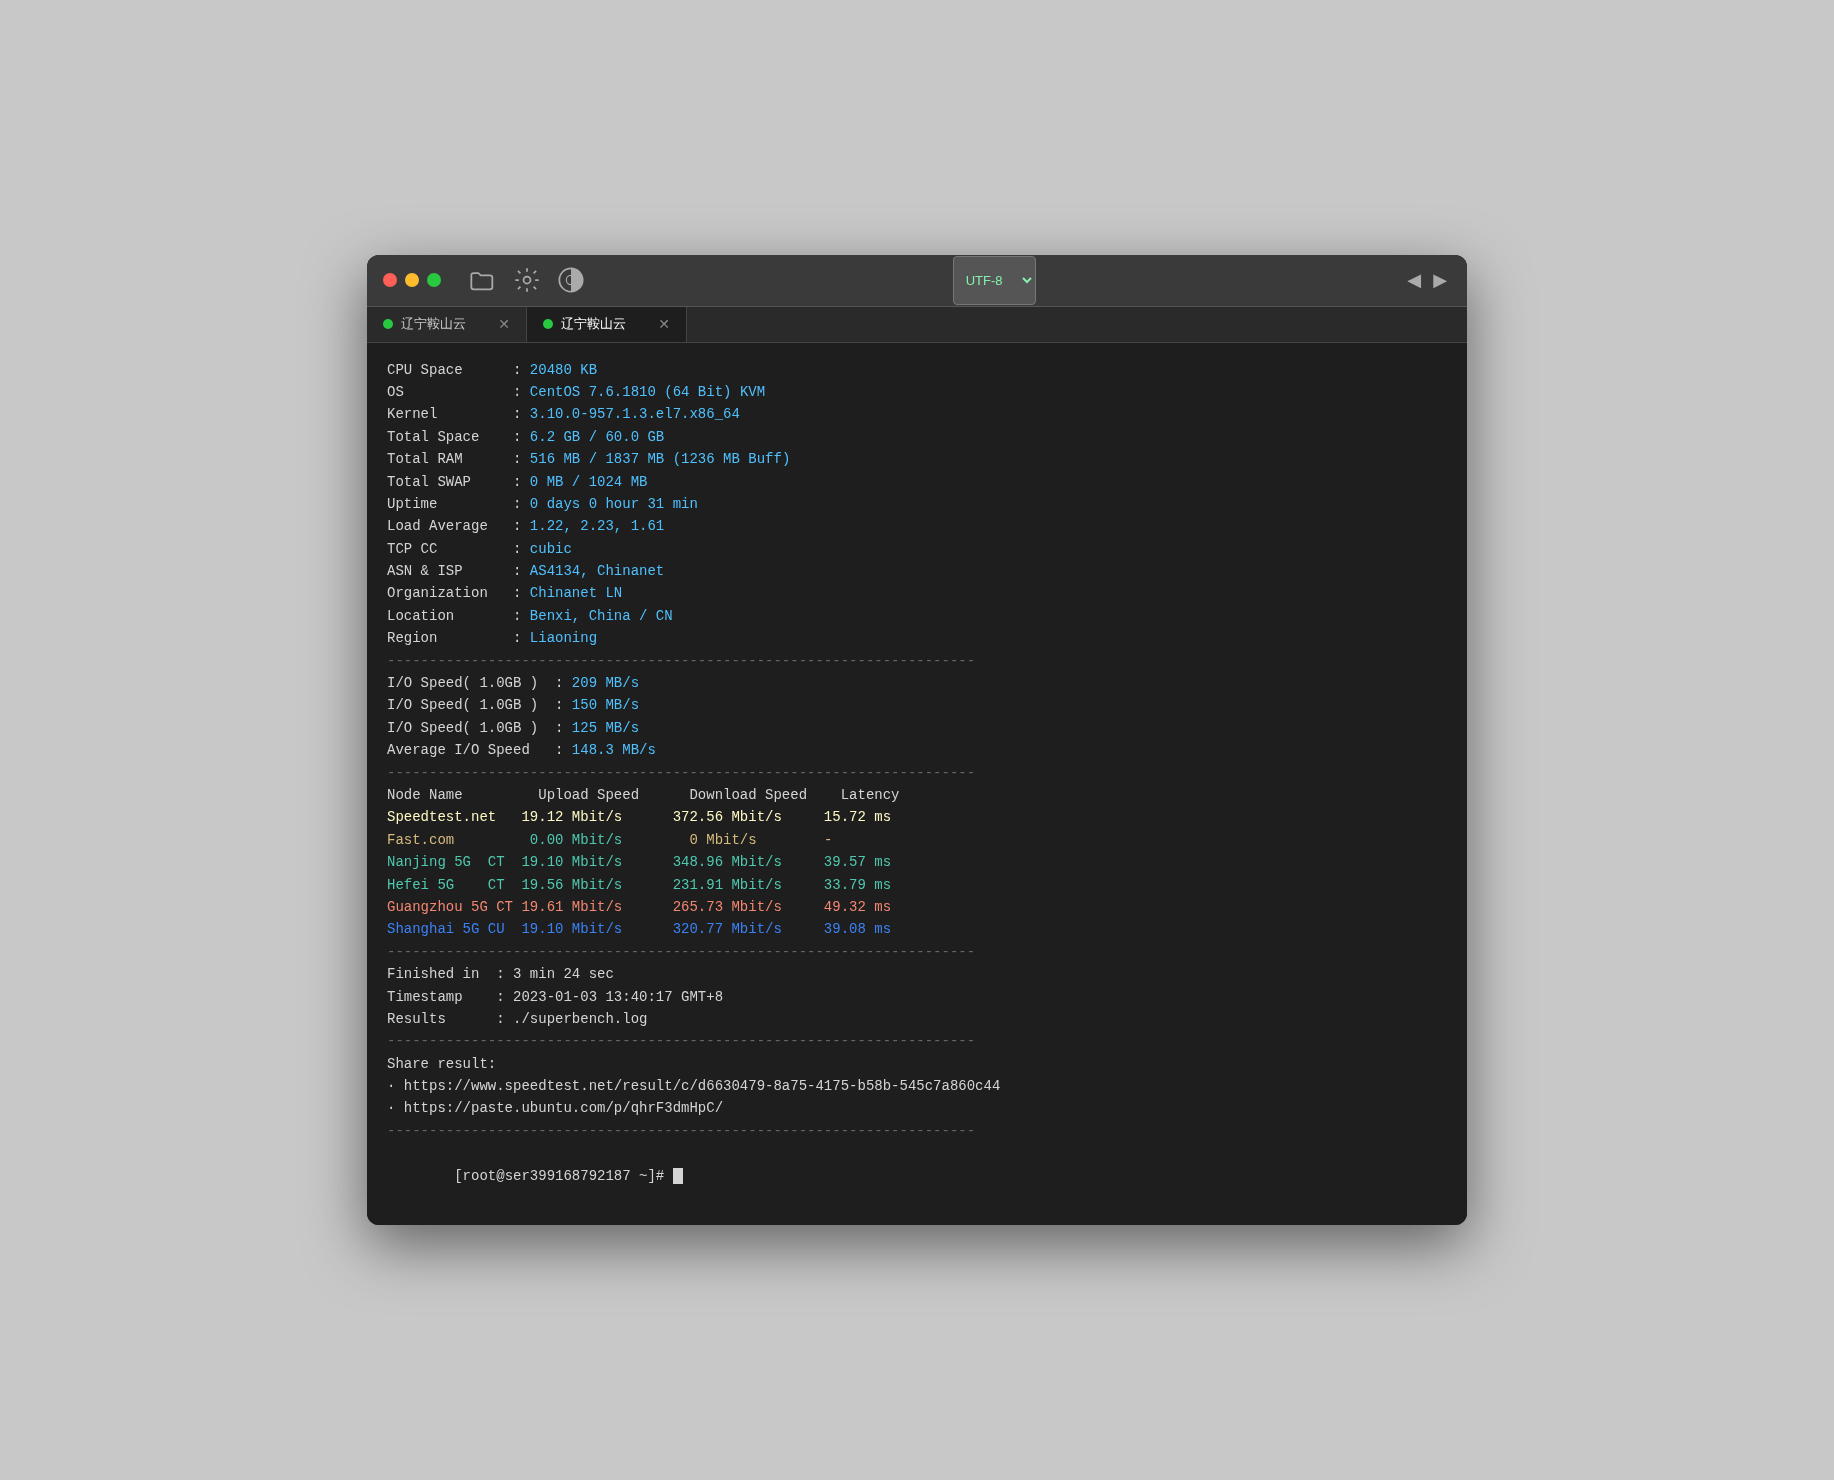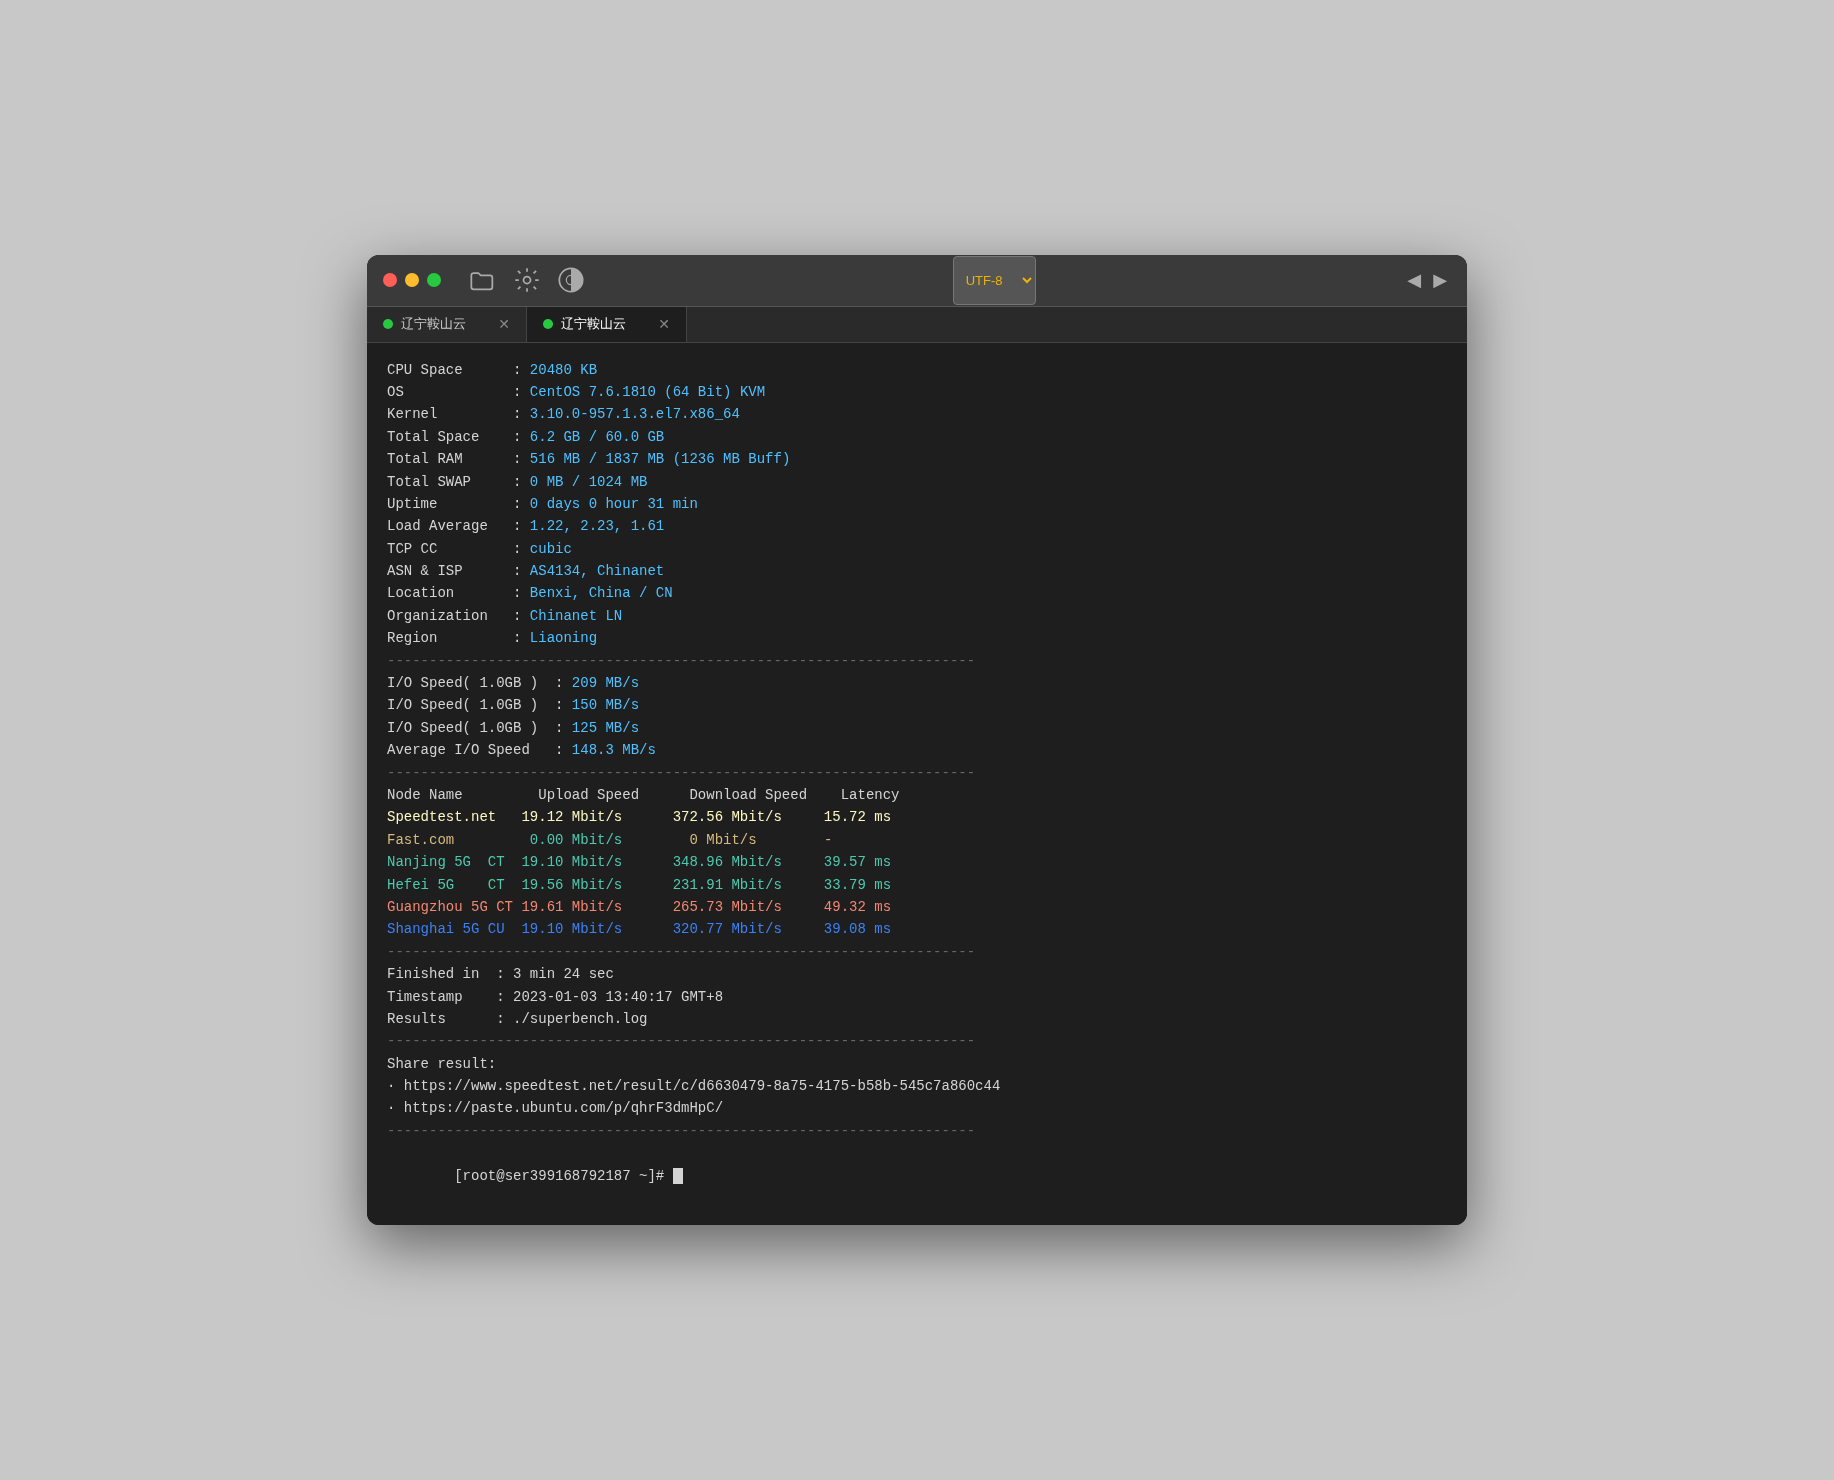--- a/index.html
+++ b/index.html
@@ -67,21 +67,21 @@
     .titlebar-center {
       flex: 1;
       display: flex;
       justify-content: center;
       align-items: center;
       gap: 8px;
     }
 
     .encoding-select {
       background: #555;
-      color: #eab308;
+      color: #86efac;
       border: 1px solid #777;
       border-radius: 4px;
       padding: 15px 8px;
       font-size: 13px;
       cursor: pointer;
     }
 
     .titlebar-nav {
       display: flex;
       gap: 4px;
@@ -238,22 +238,22 @@
       <div class="line"><span class="white">CPU Space     </span><span class="white"> : </span><span class="val-cyan">20480 KB</span></div>
       <div class="line"><span class="white">OS            </span><span class="white"> : </span><span class="val-cyan">CentOS 7.6.1810 (64 Bit) KVM</span></div>
       <div class="line"><span class="white">Kernel        </span><span class="white"> : </span><span class="val-cyan">3.10.0-957.1.3.el7.x86_64</span></div>
       <div class="line"><span class="white">Total Space   </span><span class="white"> : </span><span class="val-cyan">6.2 GB / 60.0 GB</span></div>
       <div class="line"><span class="white">Total RAM     </span><span class="white"> : </span><span class="val-cyan">516 MB / 1837 MB (1236 MB Buff)</span></div>
       <div class="line"><span class="white">Total SWAP    </span><span class="white"> : </span><span class="val-cyan">0 MB / 1024 MB</span></div>
       <div class="line"><span class="white">Uptime        </span><span class="white"> : </span><span class="val-cyan">0 days 0 hour 31 min</span></div>
       <div class="line"><span class="white">Load Average  </span><span class="white"> : </span><span class="val-cyan">1.22, 2.23, 1.61</span></div>
       <div class="line"><span class="white">TCP CC        </span><span class="white"> : </span><span class="val-cyan">cubic</span></div>
       <div class="line"><span class="white">ASN &amp; ISP     </span><span class="white"> : </span><span class="val-cyan">AS4134, Chinanet</span></div>
+      <div class="line"><span class="white">Organization  </span><span class="white"> : </span><span class="val-cyan">Chinanet LN</span></div>
       <div class="line"><span class="white">Location      </span><span class="white"> : </span><span class="val-cyan">Benxi, China / CN</span></div>
-      <div class="line"><span class="white">Organization  </span><span class="white"> : </span><span class="val-cyan">Chinanet LN</span></div>
       <div class="line"><span class="white">Region        </span><span class="white"> : </span><span class="val-cyan">Liaoning</span></div>
 
       <div class="line separator">----------------------------------------------------------------------</div>
 
       <div class="line"><span class="white">I/O Speed( 1.0GB )  : </span><span class="val-cyan">209 MB/s</span></div>
       <div class="line"><span class="white">I/O Speed( 1.0GB )  : </span><span class="val-cyan">150 MB/s</span></div>
       <div class="line"><span class="white">I/O Speed( 1.0GB )  : </span><span class="val-cyan">125 MB/s</span></div>
       <div class="line"><span class="white">Average I/O Speed   : </span><span class="val-cyan">148.3 MB/s</span></div>
 
       <div class="line separator">----------------------------------------------------------------------</div>

